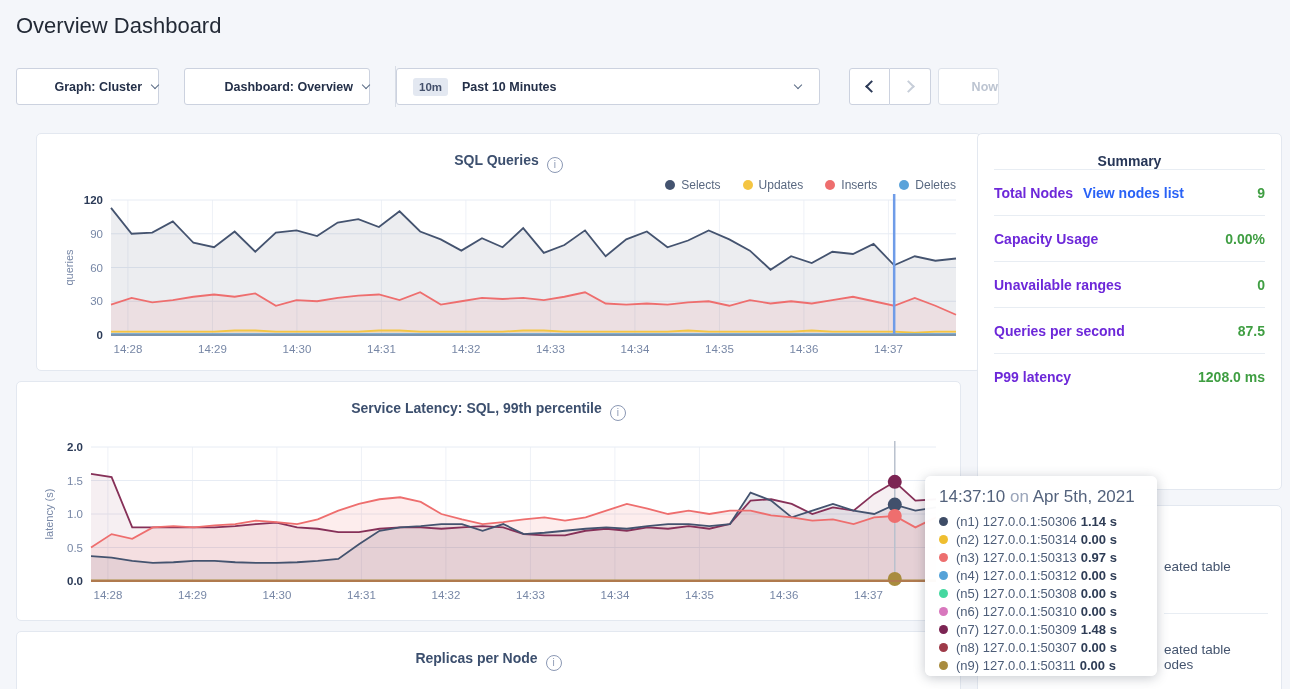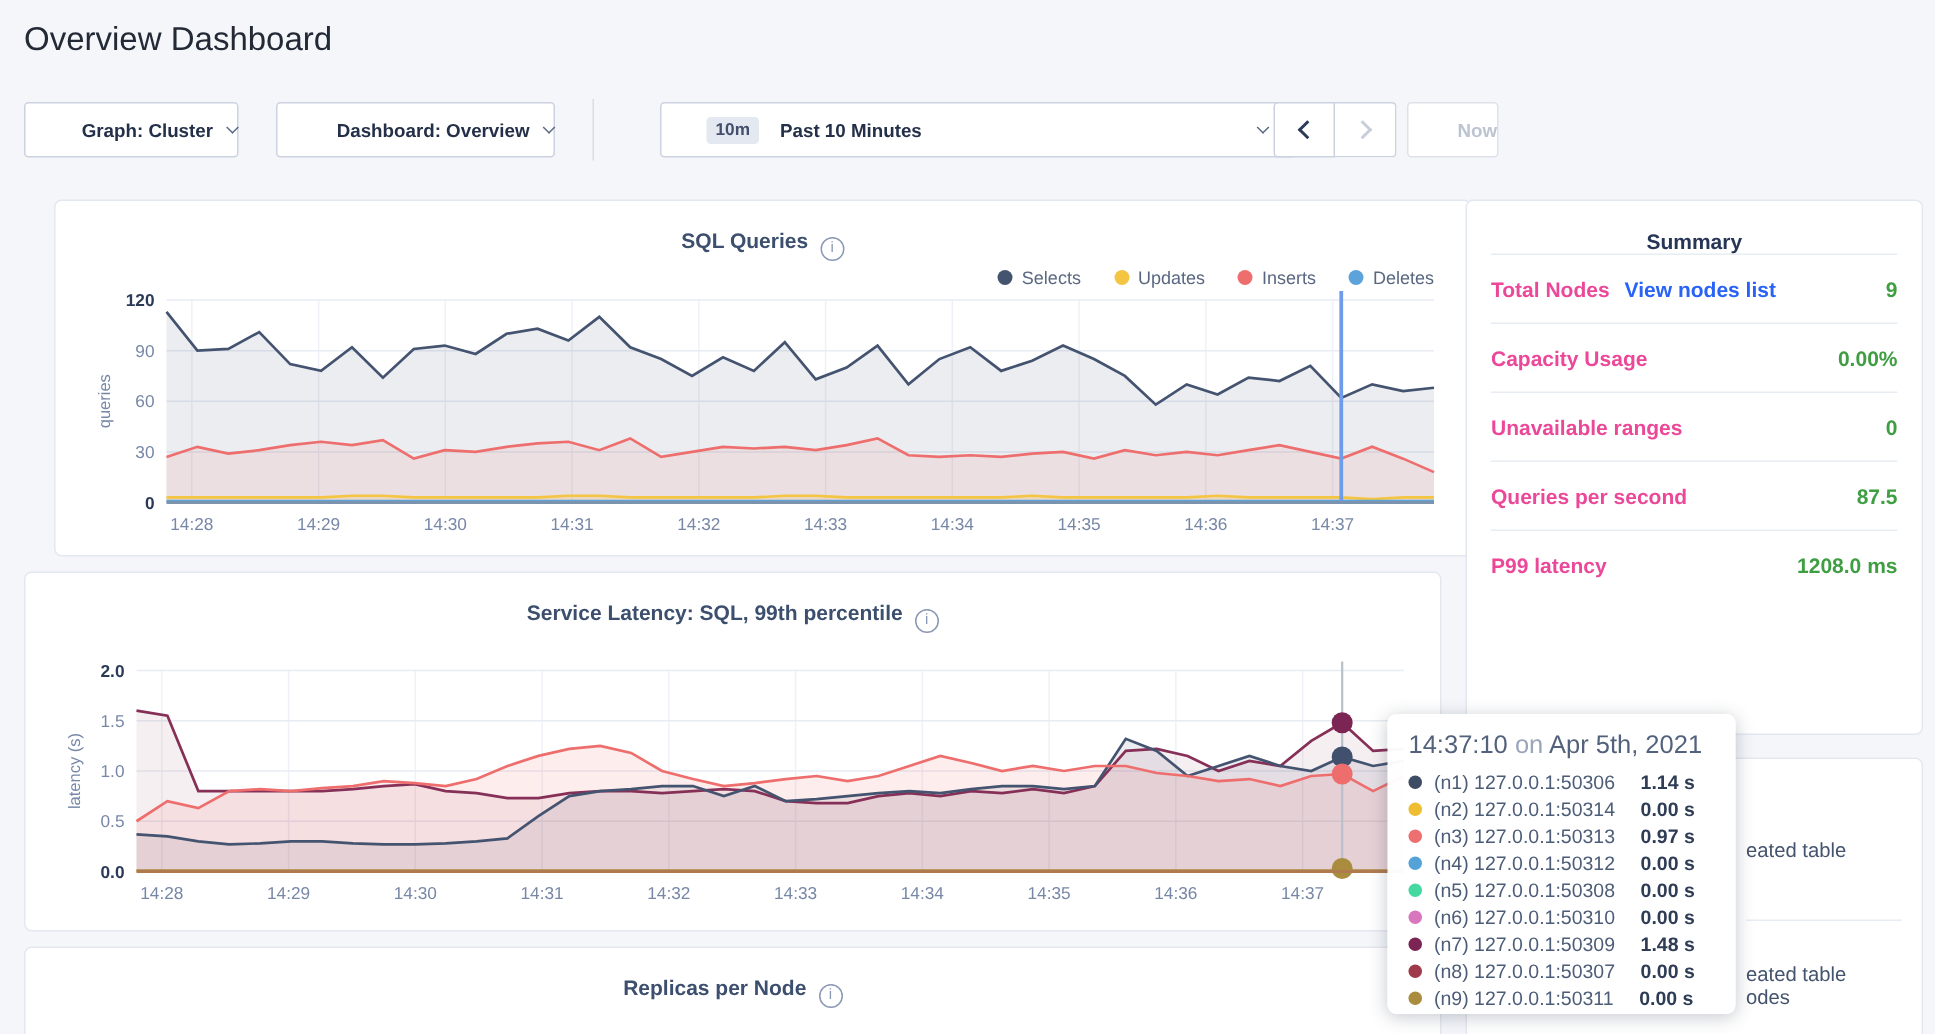--- a/index.html
+++ b/index.html
@@ -10,21 +10,21 @@
   #page-title { left:16px; top:13px; font-size:22px; font-weight:500; color:#232a36; }
   
   .tb-btn { position:absolute; top:68px; height:37px; background:#fff; border:1px solid #ccd2df;
     border-radius:3px; display:flex; align-items:center; justify-content:flex-end;
     font-size:12.5px; font-weight:bold; color:#243049; cursor:pointer; }
   .chev { display:inline-block; width:6px; height:6px; border-right:1.6px solid #5a6b85;
     border-bottom:1.6px solid #5a6b85; transform:rotate(45deg); margin-left:10px; margin-top:-4px; }
   #graph-btn { left:16px; width:143px; }
   #dash-btn { left:184px; width:186px; }
   #tb-divider { left:395px; top:66px; width:1px; height:41px; background:#d8dde6; }
-  #time-btn { left:440px; width:424px; justify-content:flex-start; padding:0 30px; }
+  #time-btn { left:396px; width:424px; justify-content:flex-start; padding:0 16px; }
   #time-badge { background:#e3e8f1; color:#44506b; font-size:11.5px; font-weight:bold;
     border-radius:3px; padding:3px 6px; margin-right:14px; }
   #time-btn .chev { position:absolute; right:18px; }
   .nav-arrows { position:absolute; left:849px; top:68px; height:37px; display:flex; }
   .nav-btn { width:41px; height:37px; background:#fff; border:1px solid #ccd2df;
     display:flex; align-items:center; justify-content:center; cursor:pointer; }
   #prev-btn { border-radius:3px 0 0 3px; }
   #next-btn { border-radius:0 3px 3px 0; border-left:none; }
   .arr { width:9px; height:9px; border-right:2.4px solid #2c3a57; border-bottom:2.4px solid #2c3a57; }
   .arr.left { transform:rotate(135deg); margin-left:4px; }
@@ -45,36 +45,36 @@
   .legend .ldot { width:10px; height:10px; border-radius:50%; }
   .chart-svg-wrap { position:absolute; left:24px; top:54px; }
   #card-lat .chart-svg-wrap { top:50px; }
   svg text { font-family:"Liberation Sans", sans-serif; }
   
   #card-summary { left:977px; top:133px; width:305px; height:357px; padding:0 16px; }
   #summary-title { text-align:center; font-size:14px; font-weight:bold; color:#273657; margin-top:19px; }
   .srow { border-top:1px solid #e8edf3; padding:15px 0 14px 0; }
   .srow:first-of-type { border-top:none; margin-top:14px; }
   .srow-top { display:flex; align-items:baseline; }
-  .slabel { font-size:14px; font-weight:bold; color:#ec4899; }
+  .slabel { font-size:14px; font-weight:bold; color:#6d28d9; }
   .slink { font-size:14px; font-weight:bold; color:#2962f6; margin-left:10px; text-decoration:none; cursor:pointer; }
   .sval { margin-left:auto; font-size:14px; font-weight:bold; color:#3f9e42; }
   .ssub { font-size:12.5px; color:#53627c; line-height:1.5; margin-top:7px; }
   
   #card-events { left:977px; top:505px; width:305px; height:200px; }
   .evt-frag { position:absolute; font-size:13.5px; color:#44546e; }
   #evt-divider { position:absolute; left:186px; top:107px; width:104px; height:1px; background:#e8edf3; }
   
   #tooltip { left:925px; top:476px; width:232px; height:200px; background:rgba(255,255,255,0.97);
     border-radius:6px; box-shadow:0 2px 12px rgba(50,60,80,0.28); padding:11px 14px; z-index:10; }
   #tt-head { font-size:17px; color:#53627c; margin-bottom:5px; }
   #tt-head .tt-on { color:#9aa5ba; }
   .tt-row { display:flex; align-items:center; height:18px; font-size:13px; color:#4d5d78; }
   .tt-dot { width:9px; height:9px; border-radius:50%; margin-right:8px; flex:none; }
-  .tt-val { font-weight:bold; color:#2e3c55; margin-left:17px; }
+  .tt-val { font-weight:bold; color:#2e3c55; margin-left:4px; }
 </style>
 </head>
 <body>
 
 <h1 class="abs" id="page-title">Overview Dashboard</h1>
 
 <div class="tb-btn" id="graph-btn">
   <span>Graph: Cluster</span>
   <span class="chev"></span>
 </div>

